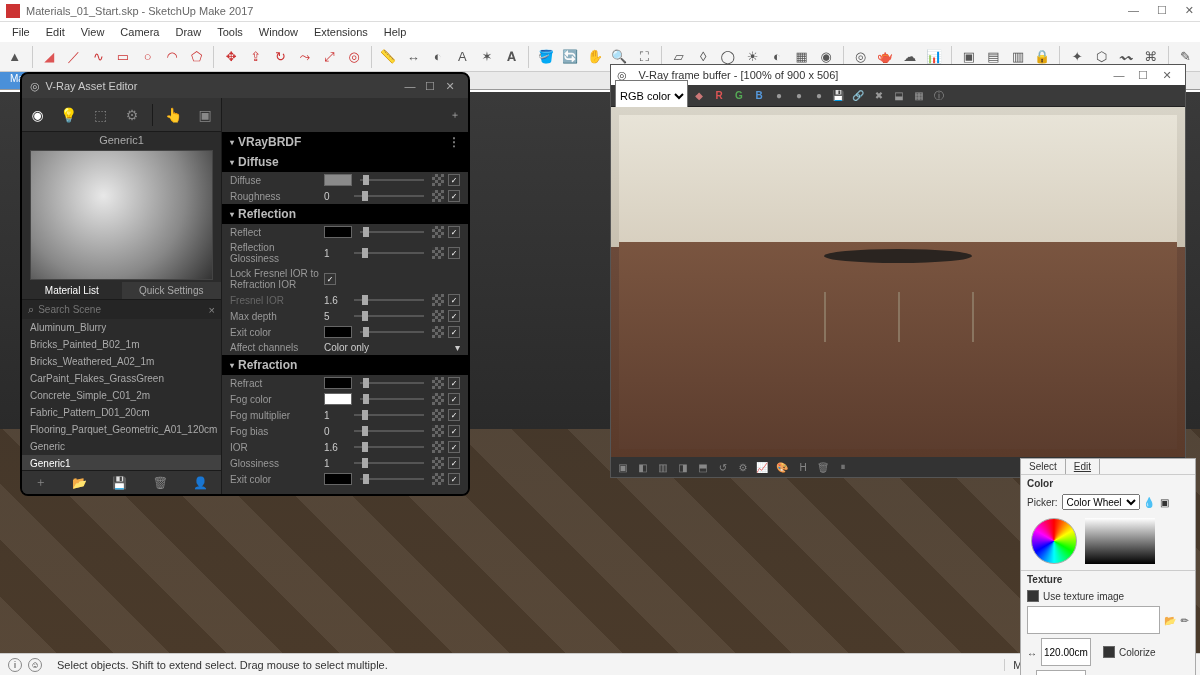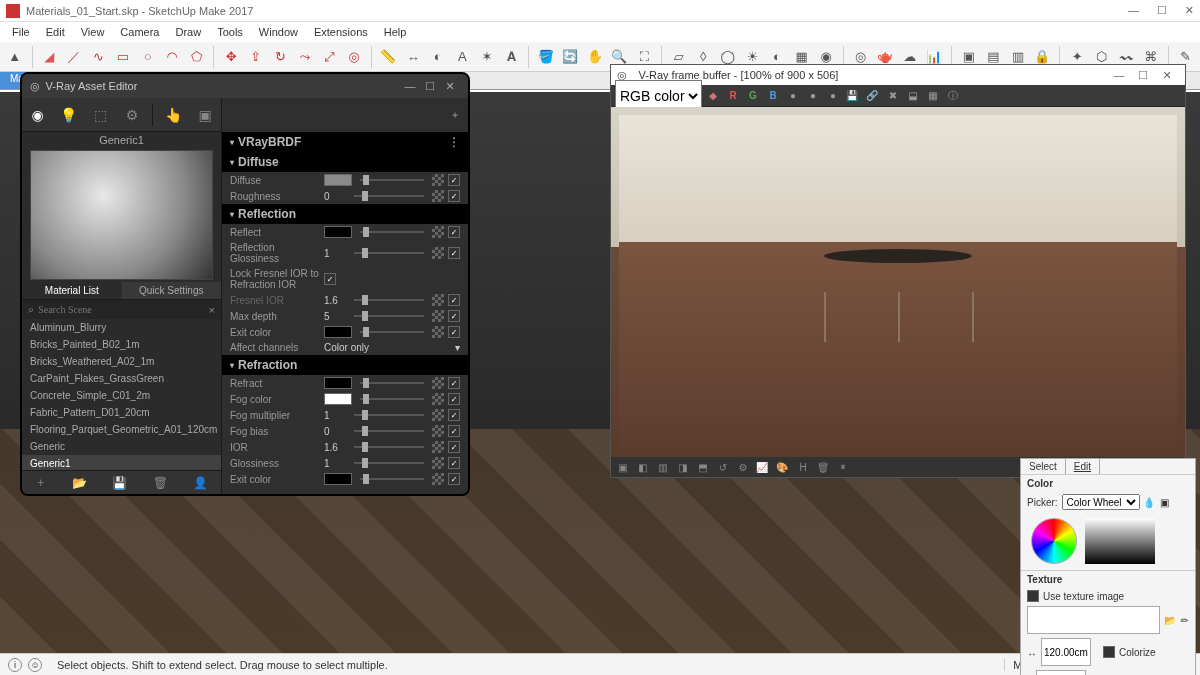--- a/index.html
+++ b/index.html
@@ -49,21 +49,21 @@
 
 .preview-label { text-align:center; font-size:11px; padding:2px; color:#aaa; }
 .preview-box { height:130px; margin:2px 8px; background: radial-gradient(circle at 40% 35%, #e8e8e8, #888 60%, #333); border:1px solid #444; position:relative; }
 .preview-box::after { content:""; position:absolute; inset:0; background:repeating-conic-gradient(#3a3a3a 0 25%, #2a2a2a 0 50%) 50% / 12px 12px; z-index:-1; }
 
 .list-tabs { display:flex; background:#383838; border-bottom:1px solid #1a1a1a; }
 .list-tab { flex:1; text-align:center; padding:3px; font-size:10px; cursor:pointer; color:#aaa; }
 .list-tab.active { background:#2b2b2b; color:#fff; }
 
 .search { display:flex; align-items:center; padding:3px 6px; background:#252525; }
-.search input { flex:1; background:transparent; border:none; color:#888; font-size:10px; outline:none;font-family:Liberation Serif, serif; }
+.search input { flex:1; background:transparent; border:none; color:#888; font-size:10px; outline:none; }
 
 .mat-list { flex:1; overflow:auto; }
 .mat-item { padding:3px 8px; font-size:10px; color:#aaa; cursor:pointer; }
 .mat-item.selected { background:#414141; color:#fff; }
 
 .asset-bottom { height:24px; display:flex; align-items:center; justify-content:space-around; background:#333; border-top:1px solid #1a1a1a; }
 .asset-bottom .ic { color:#888; cursor:pointer; font-size:12px; }
 
 
 .asset-right { flex:1; background:#2f2f2f; overflow:auto; font-size:10px; }
@@ -81,21 +81,21 @@
 .chk.checked::after { content:"✓"; }
 .tex { width:12px; height:12px; background:repeating-conic-gradient(#666 0 25%, #333 0 50%) 50% / 6px 6px; }
 .colordrop { font-size:10px; color:#ccc; }
 
 
 .panel-vfb { position:absolute; top:64px; left:610px; width:576px; height:414px; background:#3a3a3a; border:1px solid #555; color:#ccc; display:flex; flex-direction:column; }
 .vfb-title { height:20px; background:#fff; color:#333; display:flex; align-items:center; padding:0 6px; font-size:11px; }
 .vfb-title .sp { flex:1; }
 .vfb-title .wbtn { width:24px; text-align:center; cursor:pointer; color:#666; }
 .vfb-toolbar { height:22px; background:#3a3a3a; display:flex; align-items:center; padding:0 4px; gap:2px; border-bottom:1px solid #222; }
-.vfb-toolbar select { background:#fff; font-size:14px; height:32px; }
+.vfb-toolbar select { background:#fff; font-size:11px; height:32px; }
 .vfb-toolbar .tico { width:18px; height:18px; display:flex; align-items:center; justify-content:center; color:#999; cursor:pointer; font-size:10px; border-radius:2px; }
 .vfb-toolbar .rgb { font-weight:bold; }
 .vfb-render { flex:1; background: linear-gradient(#d8d4c8 0%, #c8c0b0 40%, #6b4a3a 40%, #5a3a2a 100%); position:relative; display:flex; align-items:center; justify-content:center; }
 .vfb-scene { position:absolute; inset:8px; background: linear-gradient(180deg, #e8e4d8 0%, #d8d0c0 38%, #7a5540 38%, #5c3d2e 100%); }
 .tablegrp { position:absolute; bottom:32%; left:28%; width:44%; height:28%; }
 .tablegrp .top { width:60%; height:14px; background:#2a2420; border-radius:50%; margin:0 auto; }
 .tablegrp .leg { position:absolute; bottom:0; width:2px; height:50px; background:#8a7560; }
 .vfb-bottom { height:20px; background:#333; display:flex; align-items:center; padding:0 4px; gap:4px; }
 .vfb-bottom .bico { width:16px; height:16px; color:#888; font-size:10px; display:flex; align-items:center; justify-content:center; cursor:pointer; }
 

